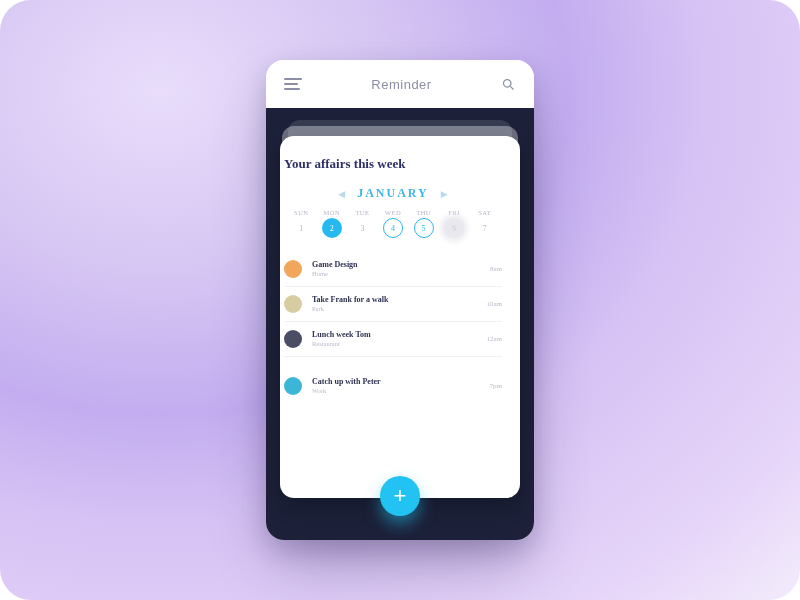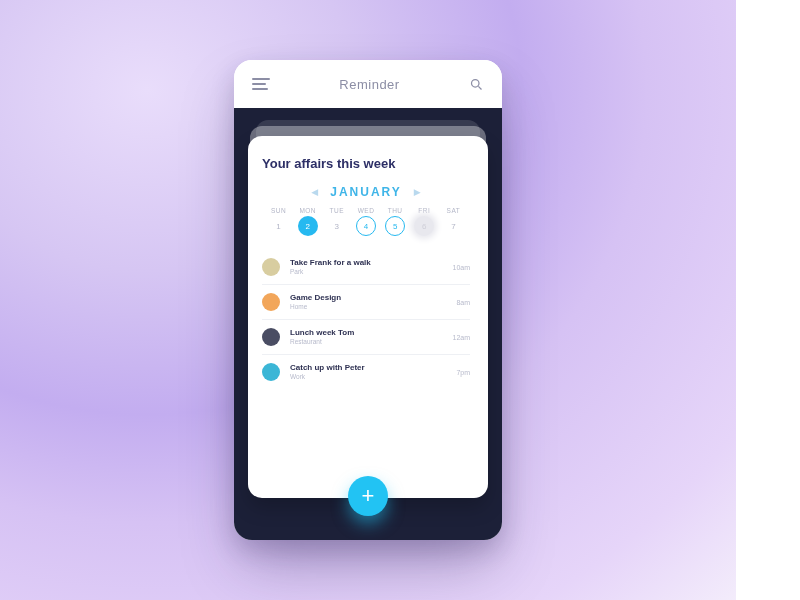--- a/index.html
+++ b/index.html
@@ -1,20 +1,20 @@
 <!DOCTYPE html>
 <html><head>
 <meta charset="utf-8">
 <style>
   * { box-sizing: border-box; margin: 0; padding: 0; }
   html, body { width: 800px; height: 600px; overflow: hidden; font-family: -apple-system, "Helvetica Neue", Arial, sans-serif; }
   .bg {
-    width: 736px; height: 600px;
+    width: 800px; height: 600px;
     background: radial-gradient(ellipse at 20% 15%, #e9ddfb 0%, #d6c6f3 25%, #c3adf0 45%, #d6c2f4 60%, #e6d5f9 85%, #f3ecfb 100%);
-    display: flex; align-items: center; justify-content: center;
+    display: flex; align-items: center; justify-content: center; border-radius: 31px;
   }
   .phone {
     width: 268px; height: 480px;
     background: #fff;
     border-radius: 18px;
     box-shadow: 0 30px 60px -10px rgba(40,30,80,.35), 0 10px 25px rgba(40,30,80,.18);
     overflow: hidden;
     position: relative;
   }
   .topbar {
@@ -40,22 +40,23 @@
   .cardstack {
     position: absolute; left: 22px; right: 22px; top: 12px; height: 18px;
     background: rgba(255,255,255,.12);
     border-radius: 12px 12px 0 0;
     filter: blur(.3px);
   }
   .cardstack.two { left: 16px; right: 16px; top: 18px; height: 18px; background: rgba(255,255,255,.35); }
   .card {
     position: absolute; left: 14px; right: 14px; top: 28px; bottom: 42px;
     background: #fff; border-radius: 14px;
-    padding: 20px 18px 24px 14px;
+    padding: 20px 18px 24px 4px;
     box-shadow: 0 10px 20px rgba(0,0,0,.2);
+    font-family: Liberation Serif, serif;
   }
   .card h2 { color: #2d2f66; font-size: 13px; font-weight: 600; margin-bottom: 14px; }
   .monthrow { display:flex; align-items:center; justify-content:center; gap: 12px; margin-bottom: 8px;}
   .monthrow .chev { color: #b9d9ee; font-size: 9px; }
   .monthrow .month { color: #3fb5e8; font-size: 12px; letter-spacing: 2px; font-weight: 600; }
   .weekrow { display:flex; justify-content: space-between; padding: 0 2px; margin-bottom: 2px;}
   .weekrow span { flex:1; text-align:center; font-size: 6.5px; color: #b3b6c7; letter-spacing: .5px;}
   .dayrow { display:flex; justify-content: space-between; padding: 0 2px; margin-bottom: 14px; align-items:center;}
   .day { flex:1; display:flex; justify-content:center; }
   .daynum {
@@ -66,21 +67,21 @@
   .daynum.selected { background: #26b9f0; color:#fff; }
   .daynum.ring { border: 1px solid #26b9f0; color:#26b9f0; }
   .daynum.blur { background: #e8e8ee; color:#cfcfd8; box-shadow: 0 0 6px 3px #e8e8ee; }
 
   .events { margin-top: 2px; }
   .eventrow {
     display:flex; align-items:center; gap: 10px;
     padding: 8px 0;
     border-bottom: 1px solid #eef0f4;
   }
-  .eventrow:last-child { border-bottom: none; }
+  .eventrow:last-child { border-bottom: none; margin-top: 12px; }
   .avatar {
     width: 18px; height: 18px; border-radius: 50%;
     display:flex; align-items:center; justify-content:center;
     font-size: 8px; color:#fff; flex-shrink:0;
   }
   .ev-main { flex:1; }
   .ev-title { font-size: 8px; color:#2e3152; font-weight:600; line-height:1.1;}
   .ev-sub { font-size: 6.5px; color:#b7bacb; margin-top:1px;}
   .ev-time { font-size: 7px; color:#b7bacb; }
 
@@ -155,34 +156,34 @@
             <div class="day">
               <div class="daynum blur">6</div>
             </div>
             <div class="day">
               <div class="daynum">7</div>
             </div>
           </div>
 
         <div class="events" id="events">
             <div class="eventrow">
+              <div class="avatar" style="background: rgb(242, 166, 90);"></div>
+              <div class="ev-main">
+                <div class="ev-title">Game Design</div>
+                <div class="ev-sub">Home</div>
+              </div>
+              <div class="ev-time">8am</div>
+            </div>
+            <div class="eventrow">
               <div class="avatar" style="background: rgb(216, 205, 160);"></div>
               <div class="ev-main">
                 <div class="ev-title">Take Frank for a walk</div>
                 <div class="ev-sub">Park</div>
               </div>
               <div class="ev-time">10am</div>
-            </div>
-            <div class="eventrow">
-              <div class="avatar" style="background: rgb(242, 166, 90);"></div>
-              <div class="ev-main">
-                <div class="ev-title">Game Design</div>
-                <div class="ev-sub">Home</div>
-              </div>
-              <div class="ev-time">8am</div>
             </div>
             <div class="eventrow">
               <div class="avatar" style="background: rgb(74, 77, 99);"></div>
               <div class="ev-main">
                 <div class="ev-title">Lunch week Tom</div>
                 <div class="ev-sub">Restaurant</div>
               </div>
               <div class="ev-time">12am</div>
             </div>
             <div class="eventrow">

